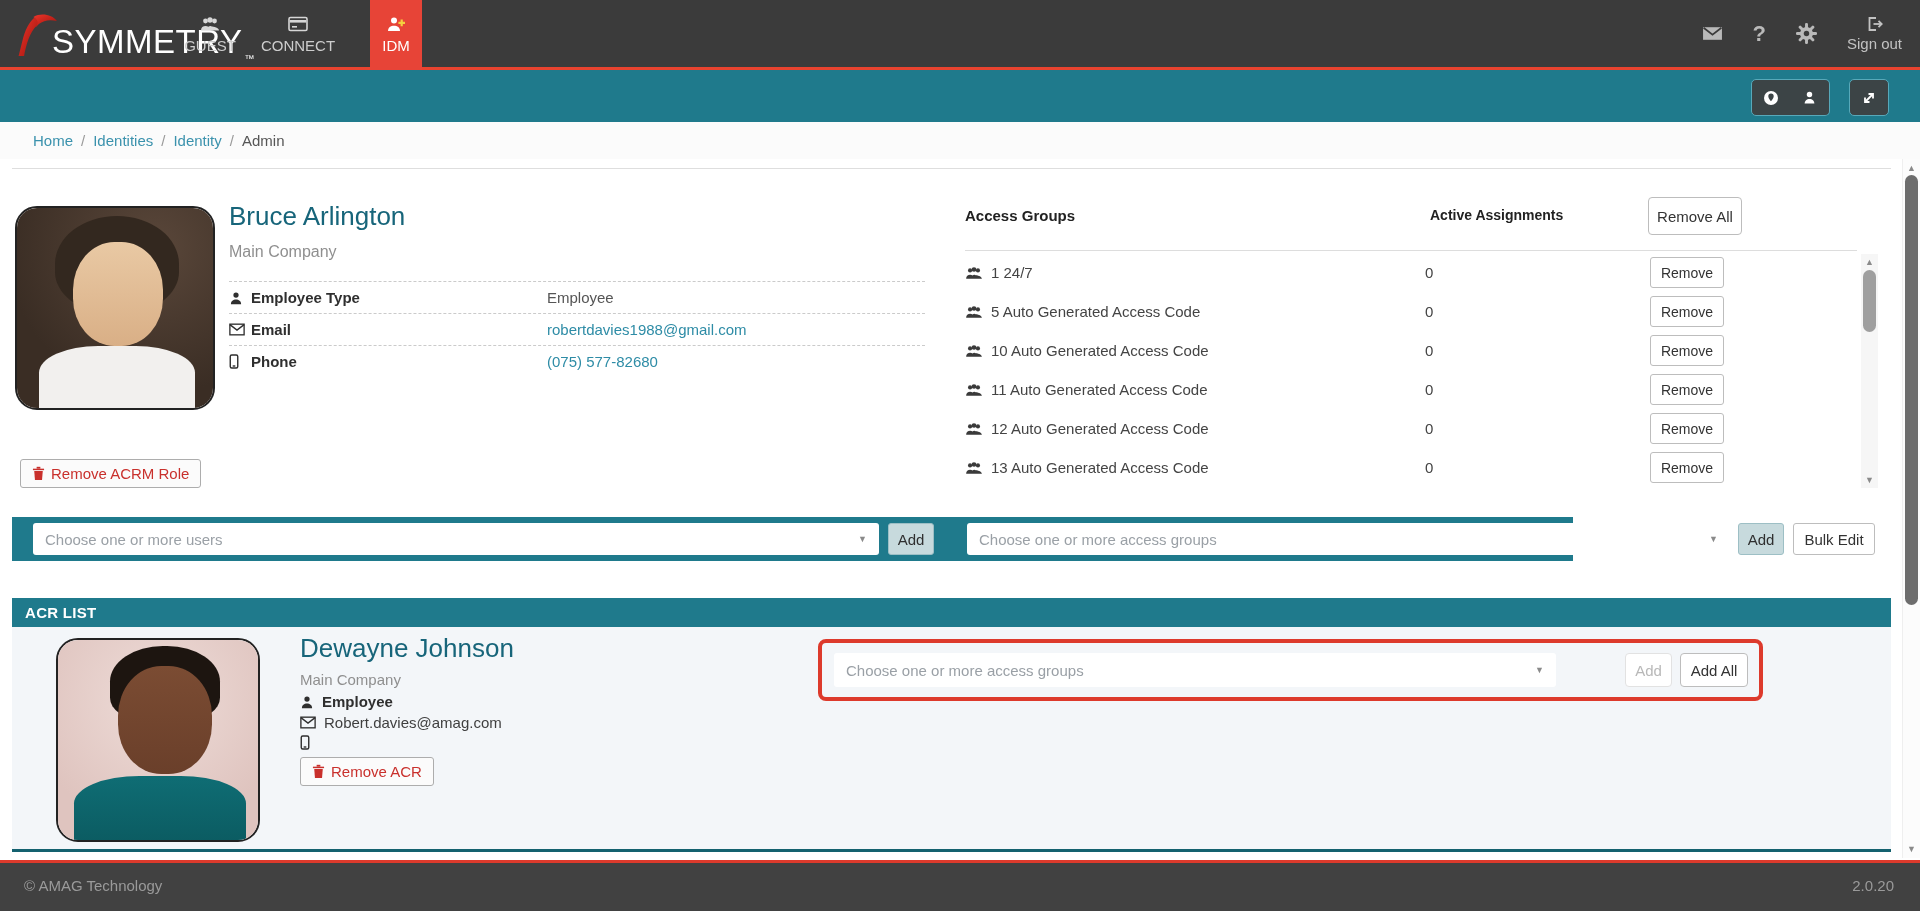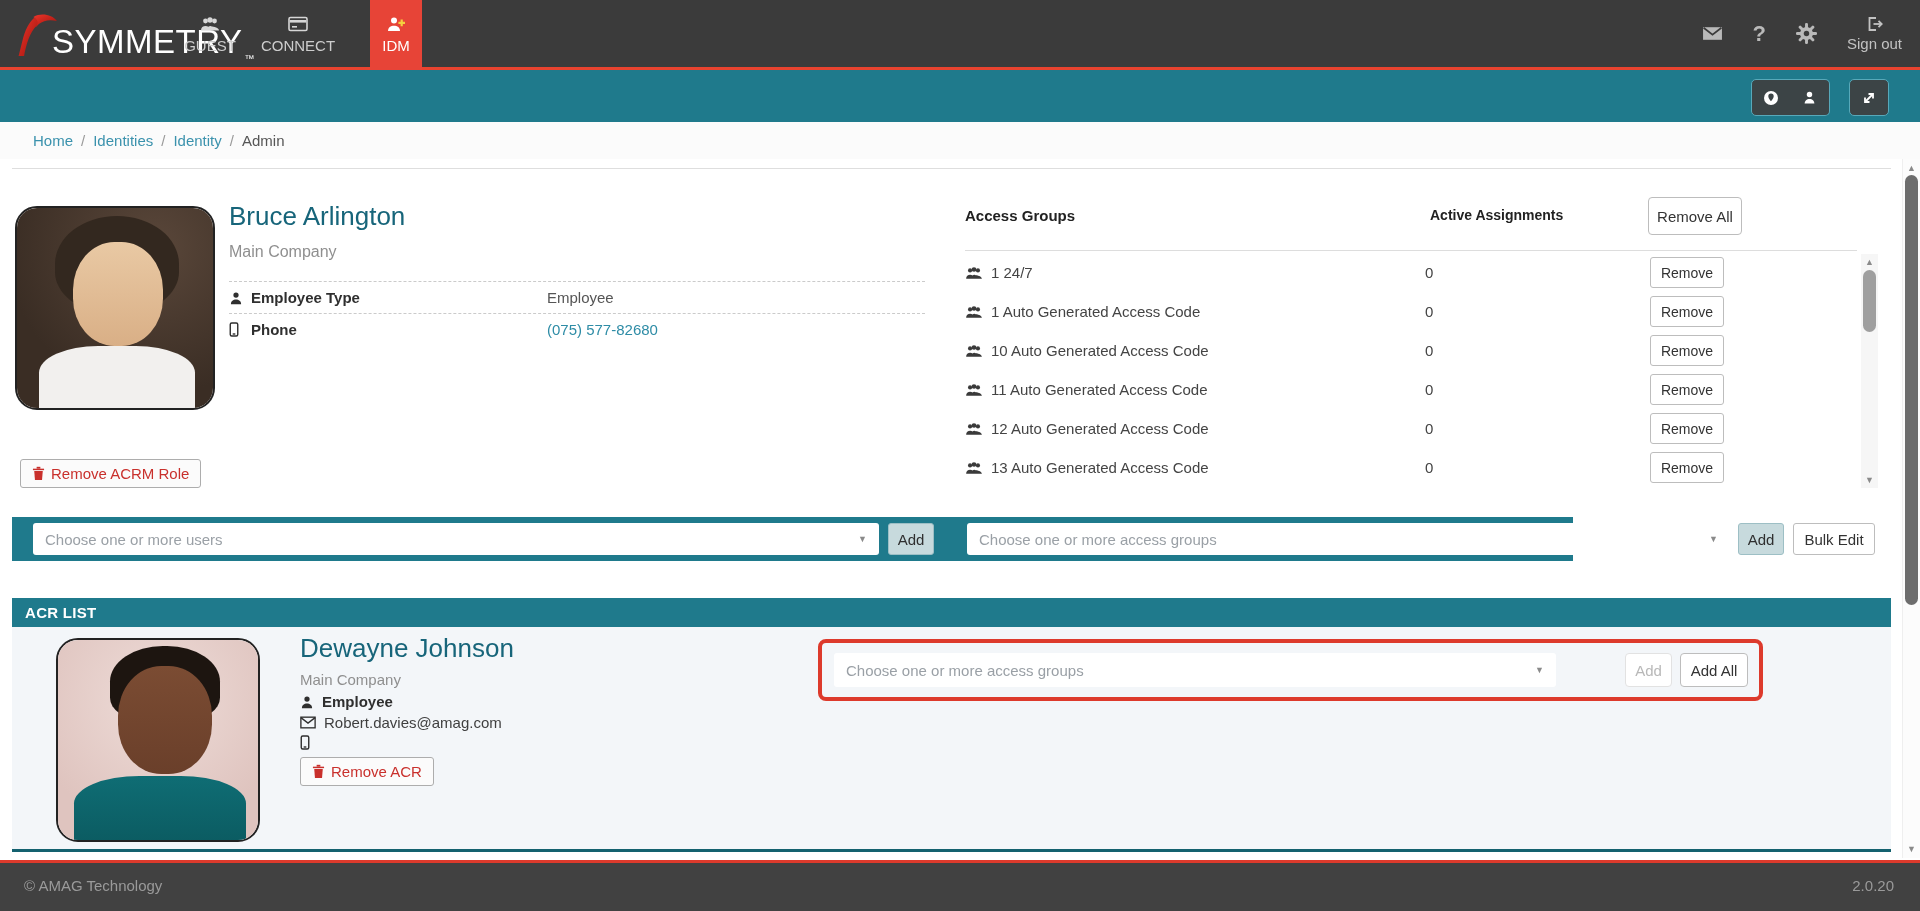--- a/index.html
+++ b/index.html
@@ -265,20 +265,30 @@
         <svg width="14" height="14" viewBox="0 0 16 16" fill="currentColor">
             <circle cx="8" cy="4.6" r="3"></circle>
             <path d="M2.2 15c0-3.4 2.6-5.2 5.8-5.2s5.8 1.8 5.8 5.2z"></path>
           </svg>
       </span>
       <span class="d-label">Employee Type</span>
       <span class="d-value">Employee</span>
     </div>
     <div class="d-row">
       <span class="ic">
+        <svg width="16" height="13" viewBox="0 0 18 14" fill="none" stroke="currentColor" stroke-width="1.5">
+            <rect x="1" y="1" width="16" height="12"></rect>
+            <path d="M1 1.5l8 6.2 8-6.2"></path>
+          </svg>
+      </span>
+      <span class="d-label">Email</span>
+      <span class="d-value link">robertdavies1988@gmail.com</span>
+    </div>
+    <div class="d-row">
+      <span class="ic">
         <svg width="10" height="15" viewBox="0 0 10 16" fill="none" stroke="currentColor" stroke-width="1.5">
             <rect x="1" y="1" width="8" height="14" rx="1.6"></rect>
             <path d="M3.6 12.8h2.8"></path>
           </svg>
       </span>
       <span class="d-label">Phone</span>
       <span class="d-value link">(075) 577-82680</span>
     </div>
   </div>
 
@@ -314,21 +324,21 @@
     </div>
     <div class="ag-row">
       <span class="ic">
           <svg width="18" height="14" viewBox="0 0 20 16" fill="currentColor">
             <circle cx="5.5" cy="5" r="2.4"></circle>
             <circle cx="14.5" cy="5" r="2.4"></circle>
             <circle cx="10" cy="4" r="2.7"></circle>
             <path d="M1 14.5c0-2.9 2-4.4 4.6-4.4 1 0 2 .2 2.8.7.7-.6 1.7-.9 2.6-.6 2.8.3 8 1.4 8 4.3z"></path>
           </svg>
         </span>
-      <span class="ag-name">1 Auto Generated Access Code</span>
+      <span class="ag-name">5 Auto Generated Access Code</span>
       <span class="ag-count">0</span>
       <button class="btn-plain ag-remove">Remove</button>
     </div>
     <div class="ag-row">
       <span class="ic">
           <svg width="18" height="14" viewBox="0 0 20 16" fill="currentColor">
             <circle cx="5.5" cy="5" r="2.4"></circle>
             <circle cx="14.5" cy="5" r="2.4"></circle>
             <circle cx="10" cy="4" r="2.7"></circle>
             <path d="M1 14.5c0-2.9 2-4.4 4.6-4.4 1 0 2 .2 2.8.7.7-.6 1.7-.9 2.6-.6 2.8.3 8 1.4 8 4.3z"></path>

